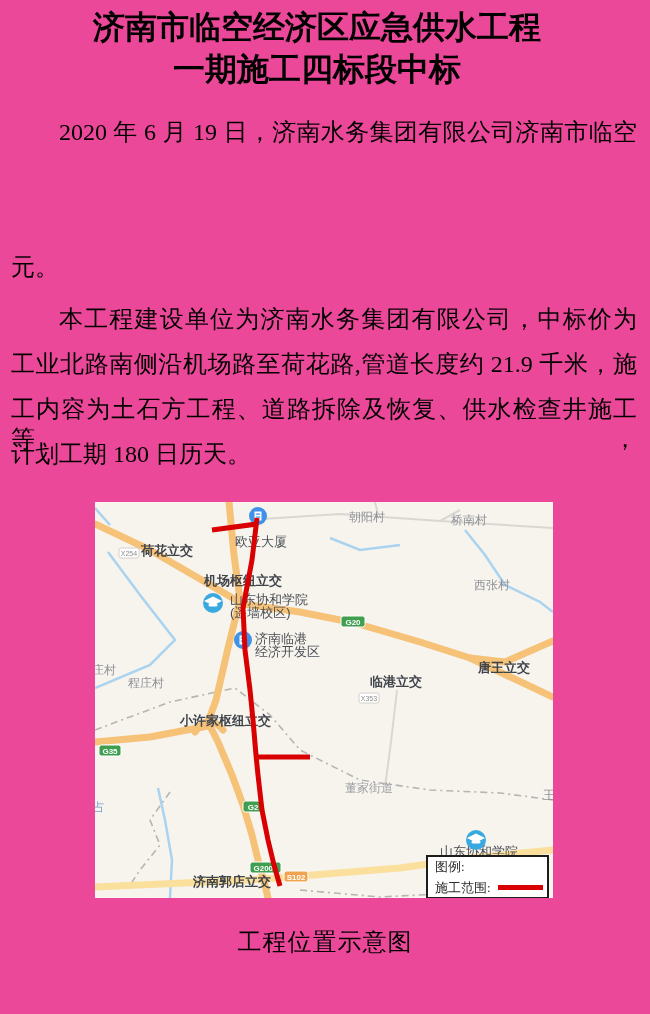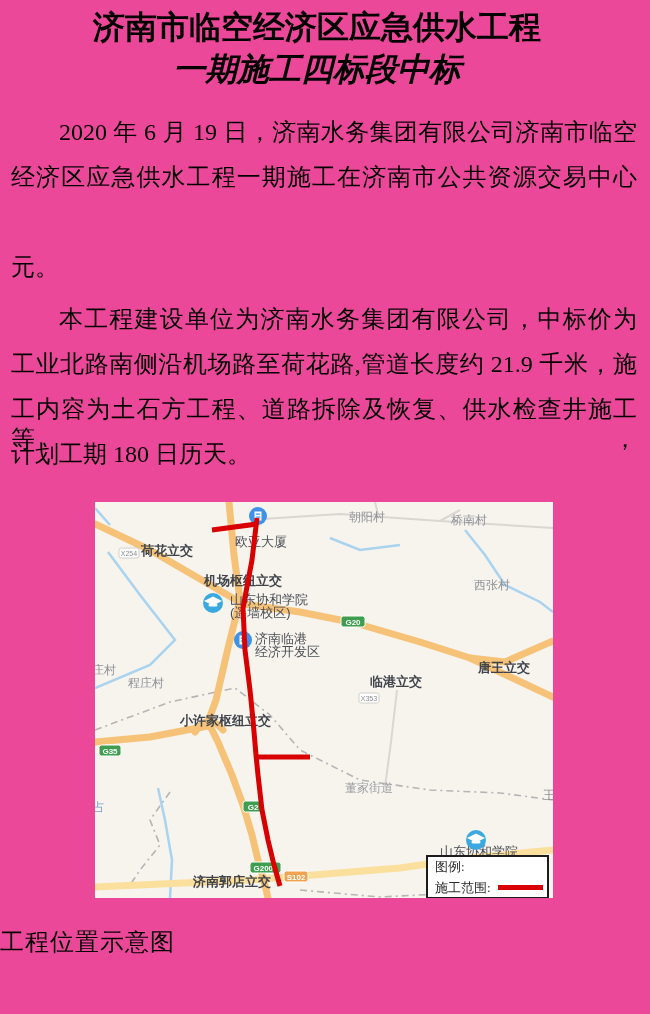--- a/index.html
+++ b/index.html
@@ -1,25 +1,25 @@
 <!DOCTYPE html>
 <html><head>
 <meta charset="utf-8">
 <style>
   html,body{margin:0;padding:0;background:#ffffff;}
   .page{position:relative;width:650px;height:1014px;background:#ec4899;overflow:hidden;
         font-family:"Liberation Serif","DejaVu Serif",serif;color:#000;}
   .title-line{position:absolute;left:0;width:634px;text-align:center;font-weight:bold;
         font-size:32px;line-height:42px;letter-spacing:0px;}
-  .t1{top:6px;} .t2{top:48px;font-style:italic;}
+  .t1{top:6px;} .t2{top:48px;}
   .bline{position:absolute;left:11px;width:626px;font-size:24px;line-height:30px;white-space:nowrap;}
   .jfull{text-align:justify;text-align-last:justify;white-space:normal;}
   .jlast{text-align:left;}
   .ind{text-indent:48px;font-family:Liberation Serif, serif;}
-  .caption{position:absolute;top:926px;left:0;width:650px;
+  .caption{position:absolute;top:926px;left:0;width:650px;text-align:center;
         font-size:24px;letter-spacing:1px;}
   .map{position:absolute;left:95px;top:502px;width:458px;height:396px;display:block;}
   
   .mlbl{fill:#4a4e54;font-size:13px;font-family:"Liberation Sans","DejaVu Sans",sans-serif;}
   .mbold{font-weight:bold;fill:#3f434a;}
   .mvill{fill:#8f9298;font-size:12px;font-family:"Liberation Sans","DejaVu Sans",sans-serif;}
   .mlight{fill:#9a9da2;}
   .mblue{fill:#7aa2cc;font-size:12px;font-family:"Liberation Sans","DejaVu Sans",sans-serif;}
   .bdgtxt{fill:#ffffff;font-size:8px;font-weight:bold;text-anchor:middle;
         font-family:"Liberation Sans","DejaVu Sans",sans-serif;}
@@ -29,21 +29,20 @@
 </style>
 </head>
 <body>
 
 <div class="page">
 
   <div class="title-line t1">济南市临空经济区应急供水工程</div>
   <div class="title-line t2">一期施工四标段中标</div>
 
   <div class="bline jfull ind" style="top:117px">2020 年 6 月 19 日，济南水务集团有限公司济南市临空</div>
-  <div class="bline jfull" style="top:162px">经济区应急供水工程一期施工在济南市公共资源交易中心</div>
   <div class="bline jlast" style="top:252px">元。</div>
 
   <div class="bline jfull ind" style="top:304px">本工程建设单位为济南水务集团有限公司，中标价为</div>
   <div class="bline jfull" style="top:349px">工业北路南侧沿机场路至荷花路,管道长度约 21.9 千米，施</div>
   <div class="bline jfull" style="top:394px">工内容为土石方工程、道路拆除及恢复、供水检查井施工等，</div>
   <div class="bline jlast" style="top:439px">计划工期 180 日历天。</div>
 
   <svg class="map" viewBox="0 0 458 396" xmlns="http://www.w3.org/2000/svg">
 
     <rect x="0" y="0" width="458" height="396" fill="#f7f4ee"></rect>

